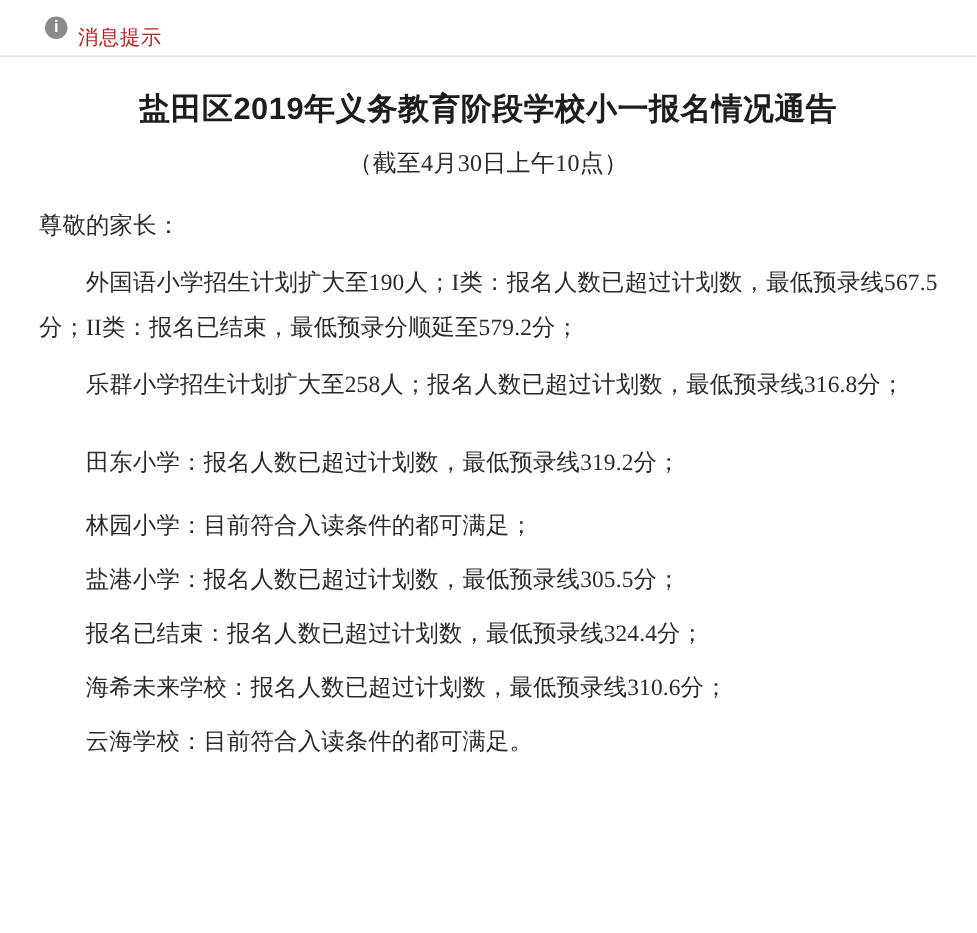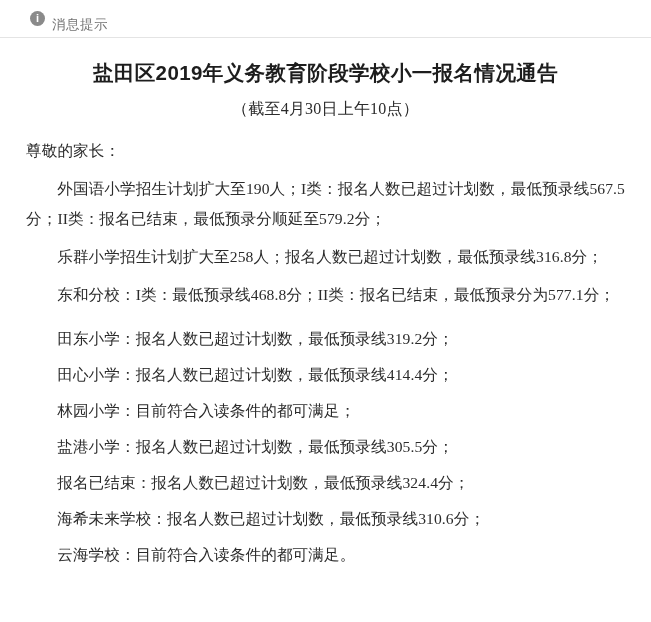--- a/index.html
+++ b/index.html
@@ -46,21 +46,21 @@
   .header-icon span {
     color: #ffffff;
     font-family: "Liberation Sans", sans-serif;
     font-size: 11px;
     font-weight: bold;
     line-height: 1;
   }
   .header-title {
     font-family: "Liberation Sans", "DejaVu Sans", sans-serif;
     font-size: 13.5px;
-    color: #737373;
+    color: #b91c1c;
     letter-spacing: 0.5px;
     margin-top: 13px;
   }
   
   .article {
     padding: 22px 26px 0 26px;
     box-sizing: border-box;
   }
   .doc-title {
     text-align: center;
@@ -116,29 +116,27 @@
     <p class="para salutation">尊敬的家长：</p>
 
     <div class="gap-2"></div>
 
     <p class="para indent">外国语小学招生计划扩大至190人；I类：报名人数已超过计划数，最低预录线567.5分；II类：报名已结束，最低预录分顺延至579.2分；</p>
     <div class="gap-2"></div>
 
     <p class="para indent">乐群小学招生计划扩大至258人；报名人数已超过计划数，最低预录线316.8分；</p>
     <div class="gap-2"></div>
 
-    <p class="para indent">东和分校：I类：最低预录线468.8分；II类：报名已结束，最低预录分为577.1分；</p>
     <div class="gap-2"></div>
 
     <div class="gap-1"></div>
 
     <p class="para indent">田东小学：报名人数已超过计划数，最低预录线319.2分；</p>
     <div class="gap-1"></div>
 
-    <p class="para indent">田心小学：报名人数已超过计划数，最低预录线414.4分；</p>
     <div class="gap-1"></div>
 
     <p class="para indent">林园小学：目前符合入读条件的都可满足；</p>
     <div class="gap-1"></div>
 
     <p class="para indent">盐港小学：报名人数已超过计划数，最低预录线305.5分；</p>
     <div class="gap-1"></div>
 
     <p class="para indent">报名已结束：报名人数已超过计划数，最低预录线324.4分；</p>
     <div class="gap-1"></div>

